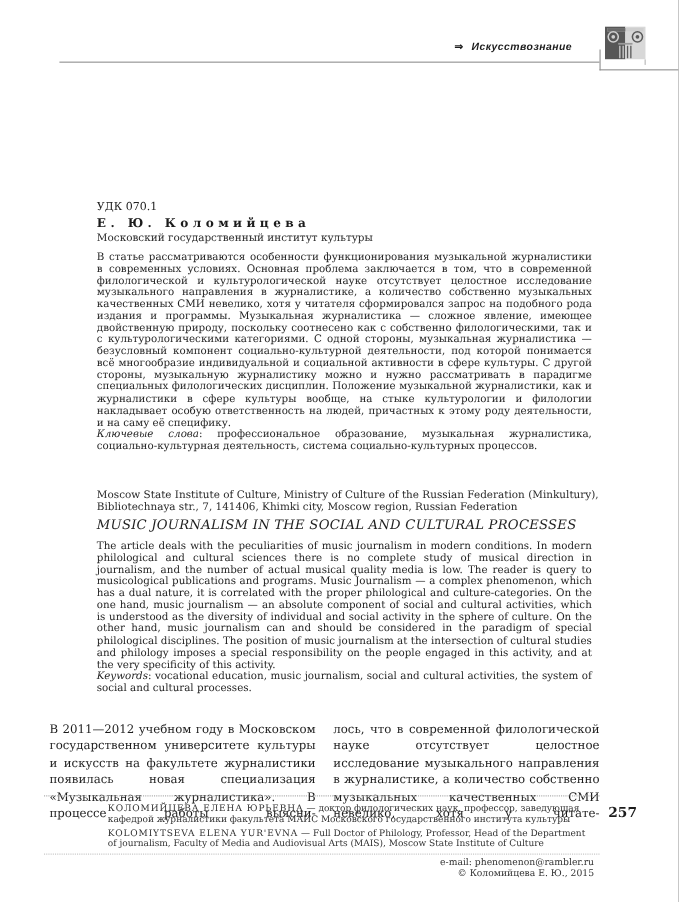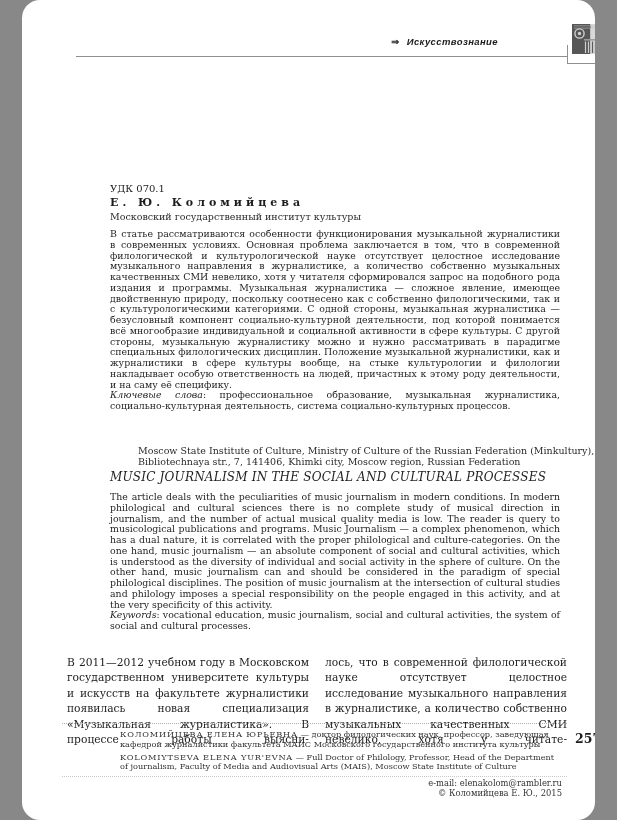--- a/index.html
+++ b/index.html
@@ -1,19 +1,19 @@
 <!DOCTYPE html>
 <html><head>
 <meta charset="utf-8">
 <style>
   html,body{margin:0;padding:0;background:#888;}
   .page{
-    position:relative;width:573px;height:820px;margin:0 auto;
+    position:relative;width:617px;height:820px;margin:0 auto;
     background:#ffffff;overflow:hidden;
-    font-family:"DejaVu Serif",serif;color:#222;border-radius:18px;
+    font-family:"DejaVu Serif",serif;color:#222;
   }
   
   .running-head{
     position:absolute;top:36px;right:97px;
     font-family:"Liberation Sans",sans-serif;
     font-size:9.5px;font-weight:bold;font-style:italic;color:#1c1c1c;
     letter-spacing:0.4px;white-space:nowrap;
   }
   .running-head .arrow{font-style:normal;font-weight:bold;margin-right:4px;}
   .rule-left{position:absolute;top:56px;left:54px;width:491px;height:1px;background:#8f8f8f;}
@@ -41,21 +41,21 @@
     font-size:9.4px;line-height:10.75px;text-align:justify;color:#1f1f1f;
   }
   .abstract-ru{top:229px;}
   .abstract-en{top:492px;}
   .kw-label{font-style:italic;}
   
   .author-en-name{
     position:absolute;top:430px;left:88px;
     font-size:11px;font-weight:bold;letter-spacing:4px;color:#1c1c1c;
   }
-  .affil-en{position:absolute;top:445px;left:88px;width:460px;font-size:9.5px;line-height:11px;color:#2a2a2a;margin-left:28px;}
+  .affil-en{position:absolute;top:445px;left:88px;width:460px;font-size:9.5px;line-height:11px;color:#2a2a2a;}
   .title-en{
     position:absolute;top:470px;left:88px;width:450px;
     font-size:12px;font-style:italic;letter-spacing:0.2px;color:#1f1f1f;white-space:nowrap;
   }
   
   .columns{
     position:absolute;top:655px;left:45px;width:500px;
     display:flex;gap:16px;
   }
   .col{
@@ -143,17 +143,17 @@
   </div>
 
   <div class="dotted-rule-1"></div>
   <div class="page-number">257</div>
   <div class="bio">
     <p><span class="bio-name">КОЛОМИЙЦЕВА ЕЛЕНА ЮРЬЕВНА</span><span> — доктор филологических наук, профессор, заведующая кафедрой журналистики факультета МАИС Московского государственного института культуры</span></p>
     <p><span class="bio-name">KOLOMIYTSEVA ELENA YUR'EVNA</span><span> — Full Doctor of Philology, Professor, Head of the Department of journalism, Faculty of Media and Audiovisual Arts (MAIS), Moscow State Institute of Culture</span></p>
   </div>
   <div class="dotted-rule-2"></div>
   <div class="footer-right">
-    <div>e-mail: elenakolom@rambler.ru</div>
+    <div>e-mail: phenomenon@rambler.ru</div>
     <div>© Коломийцева Е. Ю., 2015</div>
   </div>
 
 </div>
 
 </body></html>

